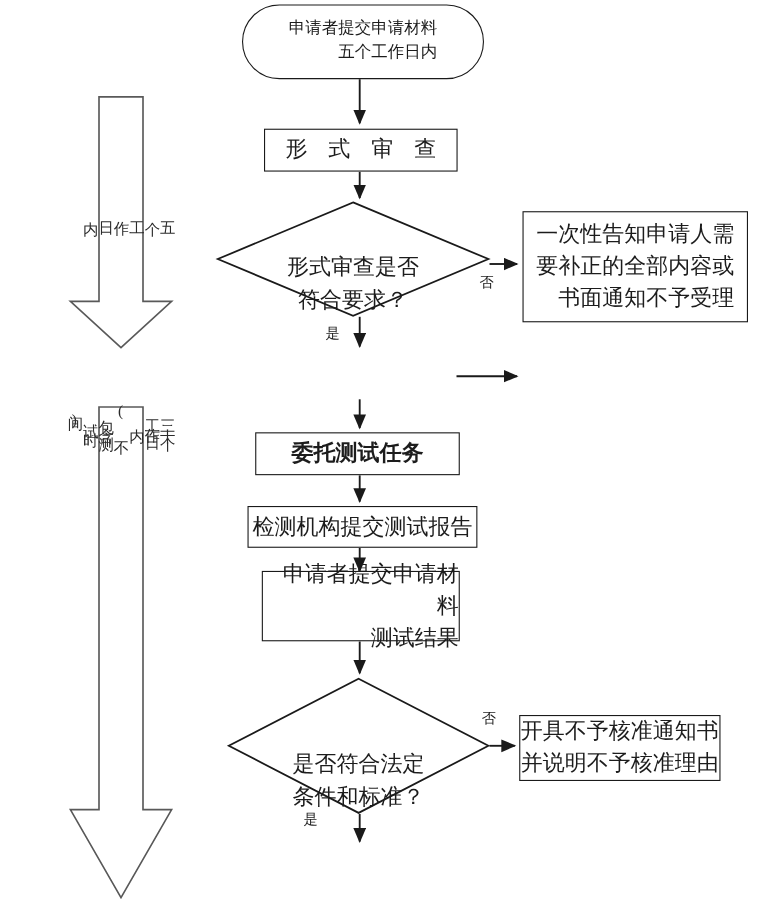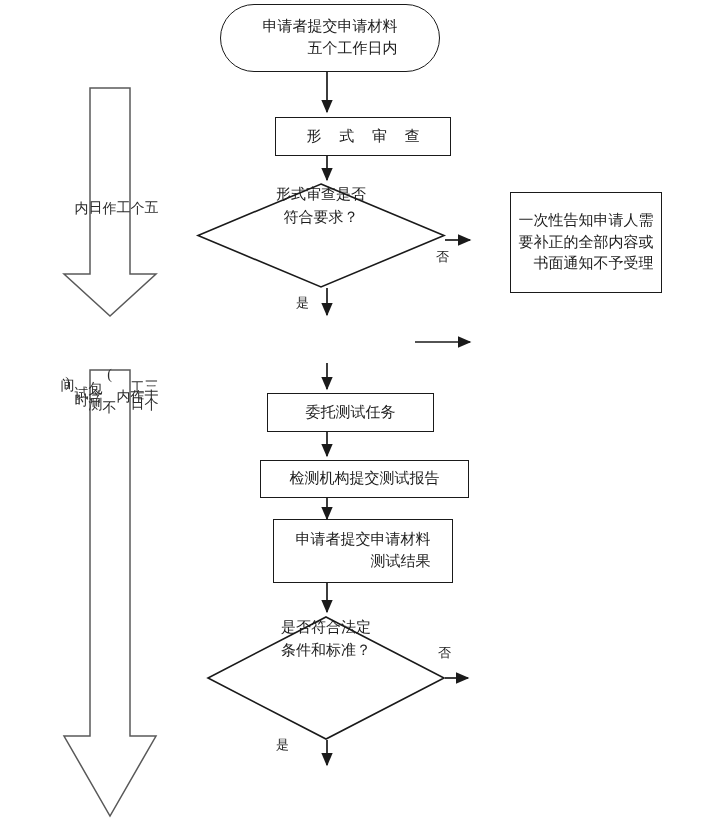--- a/index.html
+++ b/index.html
@@ -21,43 +21,42 @@
     display:flex;
     align-items:center;
     justify-content:center;
     text-align:right;
     line-height:1.45;
     color:#1c1c1c;
   }
   .box{
     border:1.6px solid #1a1a1a;
     background:#ffffff;
-    font-size:15px;
-    margin-left:35px;
+    font-size:20px;
   }
   .box.thin{border-width:1.3px;}
   .terminator{
     border:1.6px solid #1a1a1a;
     background:#ffffff;
     font-size:15px;
   }
   .term-top{border-radius:34px;}
   .term-bottom{border-radius:26px;}
   .spaced{letter-spacing:7px;text-indent:7px;}
   .diamond-wrap{position:absolute;}
   .diamond-wrap svg{position:absolute;left:0;top:0;overflow:visible;}
   .diamond-label{
     position:absolute;
     left:0;top:0;
     width:100%;height:100%;
     display:flex;
-    align-items:flex-start;
+    align-items:flex-end;
     justify-content:center;
     text-align:center;
-    font-size:15px;
+    font-size:20px;
     line-height:1.5;
     color:#1c1c1c;
   }
   .edge-label{
     position:absolute;
     font-size:13px;
     color:#1c1c1c;
     white-space:nowrap;
   }
   svg.lines{
@@ -155,31 +154,31 @@
       <polygon points="124,1 247,52.5 124,104 1,52.5" fill="#ffffff" stroke="#1a1a1a" stroke-width="1.6" stroke-linejoin="miter"></polygon>
     </svg>
     <div class="diamond-label">
       <span>
         <span>形式审查是否</span><br>
         <span>符合要求？</span>
       </span>
     </div>
   </div>
 
-  <div class="node box" style="left:475px;top:192px;width:152px;height:101px;">
+  <div class="node box" style="left:475px;top:192px;width:205px;height:101px;">
     <span>
       <span>一次性告知申请人需</span><br>
       <span>要补正的全部内容或</span><br>
       <span>书面通知不予受理</span>
     </span>
   </div>
 
 
 
-  <div class="node box" style="left:232px;top:393px;width:167px;height:39px;">
+  <div class="node box" style="left:232px;top:393px;width:186px;height:39px;font-weight:bold;">
     <span>委托测试任务</span>
   </div>
 
   <div class="node box" style="left:225px;top:460px;width:209px;height:38px;">
     <span>检测机构提交测试报告</span>
   </div>
 
   <div class="node box" style="left:238px;top:519px;width:180px;height:64px;">
     <span>
       <span>申请者提交申请材料</span><br>
@@ -192,20 +191,26 @@
       <polygon points="119,1 237,62 119,123 1,62" fill="#ffffff" stroke="#1a1a1a" stroke-width="1.6" stroke-linejoin="miter"></polygon>
     </svg>
     <div class="diamond-label">
       <span>
         <span>是否符合法定</span><br>
         <span>条件和标准？</span>
       </span>
     </div>
   </div>
 
+  <div class="node box" style="left:472px;top:650px;width:183px;height:60px;">
+    <span>
+      <span>开具不予核准通知书</span><br>
+      <span>并说明不予核准理由</span>
+    </span>
+  </div>
 
 
   <span class="edge-label" style="left:436px;top:248px;">否</span>
   <span class="edge-label" style="left:296px;top:294px;">是</span>
   <span class="edge-label" style="left:438px;top:644px;">否</span>
   <span class="edge-label" style="left:276px;top:736px;">是</span>
 
 </div>
 
 </body></html>

